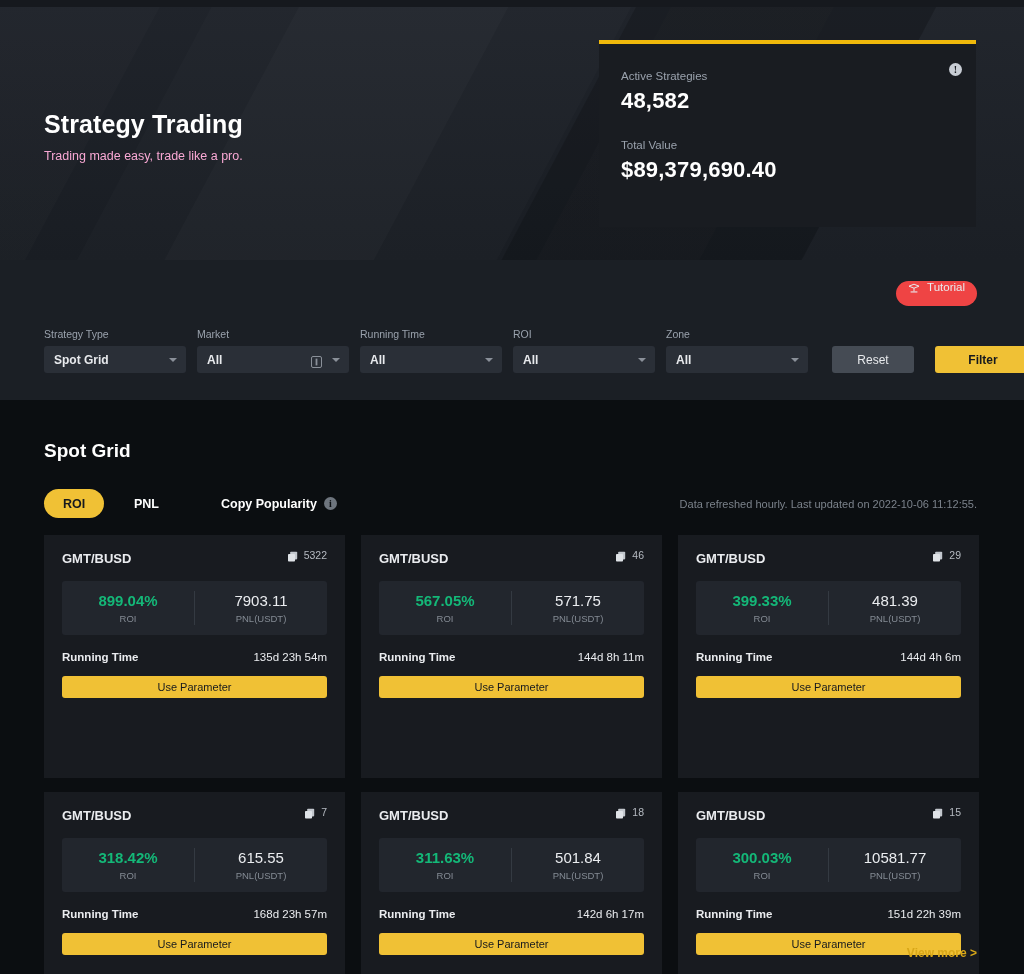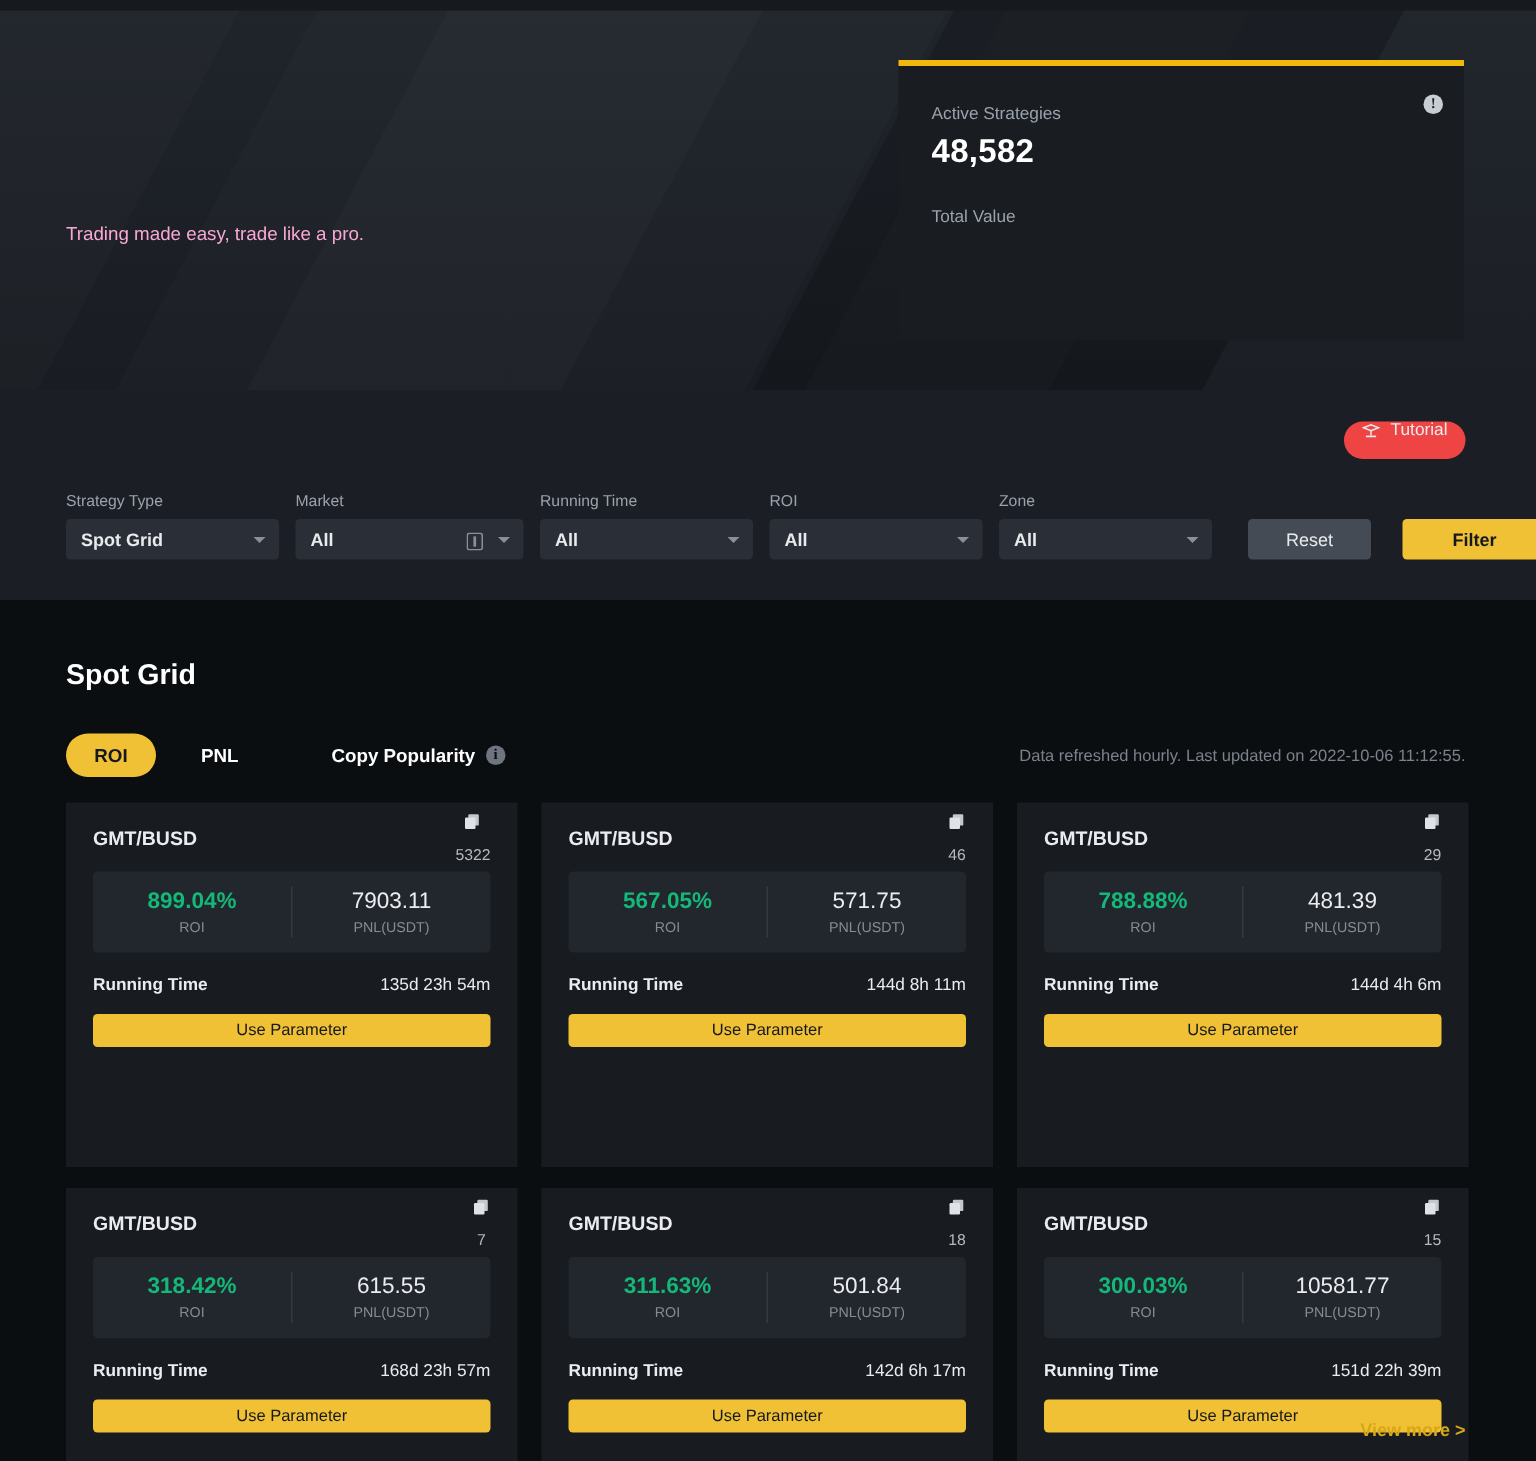--- a/index.html
+++ b/index.html
@@ -200,21 +200,21 @@
   .card {
     background: #181b20; border-radius: 0;
     padding: 14px 18px 16px 18px;
     height: 243px;
   }
   .card-head {
     display: flex; align-items: center; justify-content: space-between;
     height: 18px;
   }
   .pair { font-size: 13px; font-weight: bold; color: #eaecef; }
-  .copies { display: flex; align-items: center; gap: 5px; flex-direction: column; }
+  .copies { display: flex; align-items: flex-start; gap: 5px; }
   .copies .cnt { font-size: 10.5px; color: #b5bac1; }
 
   .metrics {
     margin-top: 14px;
     background: #22262d; border-radius: 3px;
     height: 54px; display: flex; align-items: center;
   }
   .metric { flex: 1; text-align: center; }
   .metric .num { font-size: 15px; font-weight: bold; line-height: 18px; }
   .metric .num.roi { color: #14b878; }
@@ -246,31 +246,33 @@
 
 <div class="page">
 
   <div class="hero">
     <div class="hero-stripes"></div>
     <div class="hero-stripe-a"></div>
     <div class="hero-stripe-b"></div>
     <div class="hero-stripe-c"></div>
     <div class="hero-topbar"></div>
 
+    <div class="hero-title">Strategy Trading</div>
     <div class="hero-sub">Trading made easy, trade like a pro.</div>
 
     <div class="stats-card">
       <div class="stats-inner">
         <div class="info-badge">!</div>
         <div>
           <div class="stat-label">Active Strategies</div>
           <div class="stat-value">48,582</div>
         </div>
         <div class="stat-block-2">
           <div class="stat-label">Total Value</div>
+          <div class="stat-value">$89,379,690.40</div>
         </div>
       </div>
     </div>
   </div>
 
   <div class="navband">
 
     <div class="filters">
       <div class="filter-group">
         <div class="filter-label">Strategy Type</div>
@@ -421,21 +423,21 @@
             <svg width="12" height="12" viewBox="0 0 12 12">
                 <rect x="3.2" y="0.8" width="7" height="7.6" rx="0.8" fill="#c3c8ce"></rect>
                 <rect x="1" y="3" width="7" height="7.6" rx="0.8" fill="#dfe3e7"></rect>
               </svg>
           </span>
           <span class="cnt">29</span>
         </span>
       </div>
       <div class="metrics">
         <div class="metric">
-          <div class="num roi">788.88%</div>
+          <div class="num roi">399.33%</div>
           <div class="cap">ROI</div>
         </div>
         <div class="metric-div"></div>
         <div class="metric">
           <div class="num pnl">481.39</div>
           <div class="cap">PNL(USDT)</div>
         </div>
       </div>
       <div class="runrow">
         <span class="k">Running Time</span>

